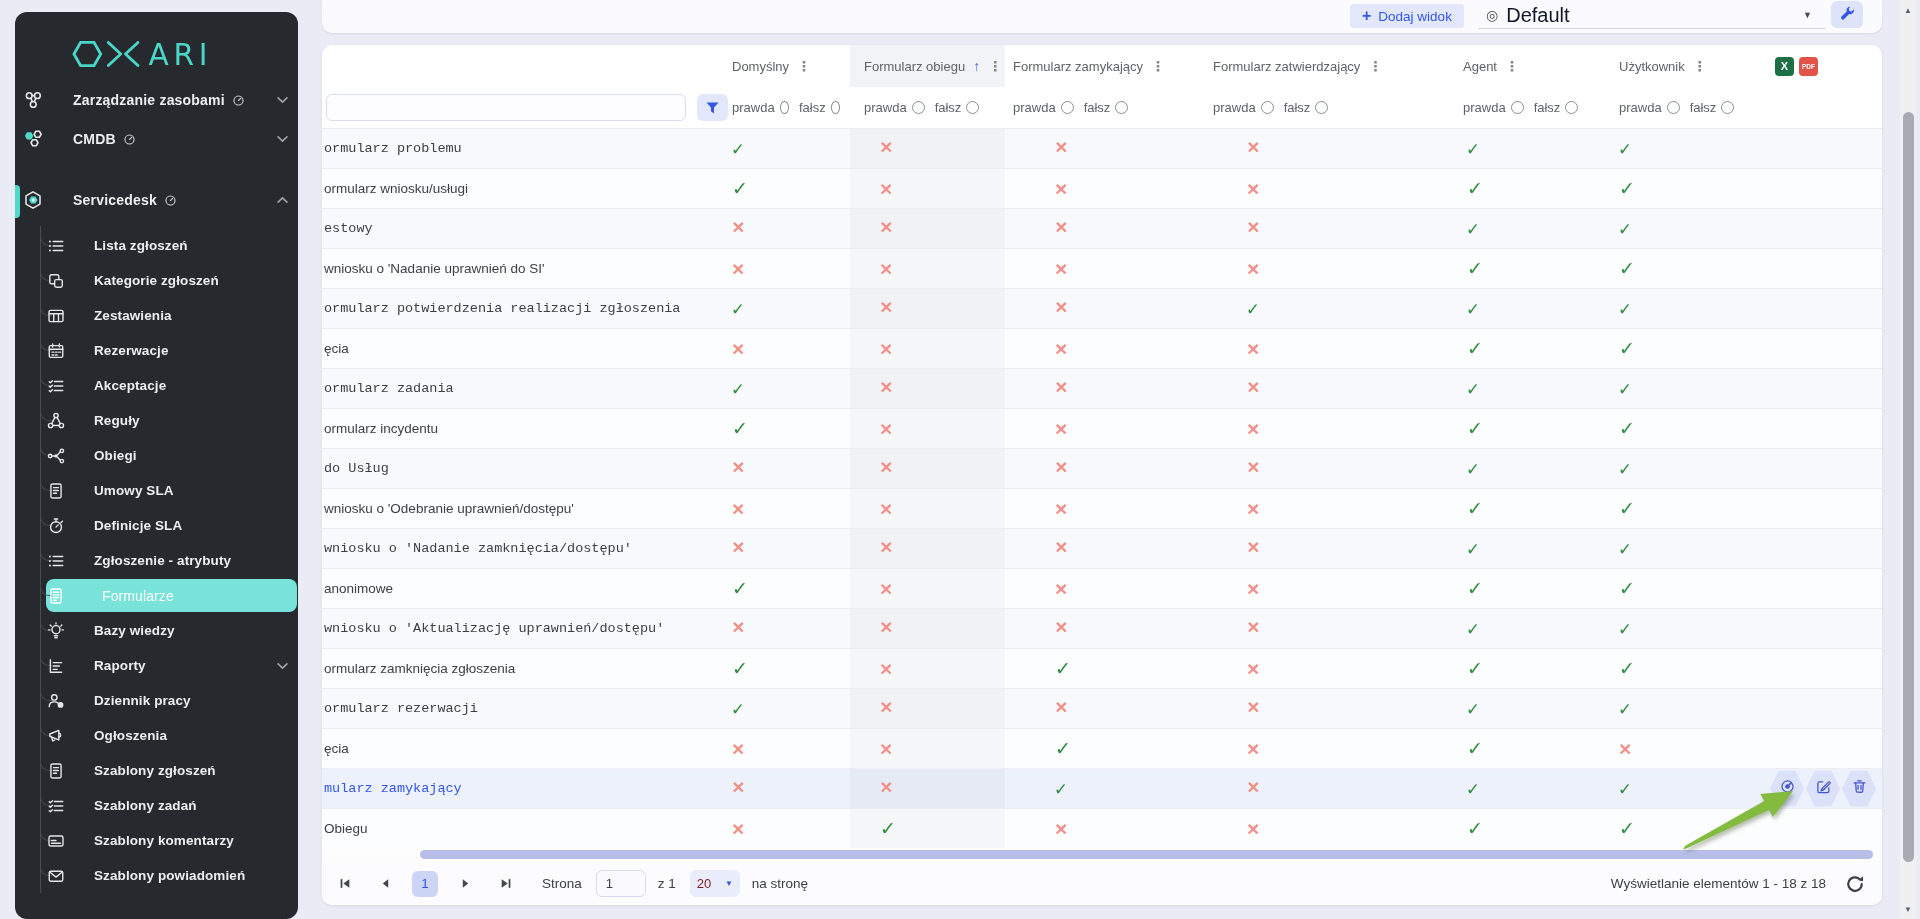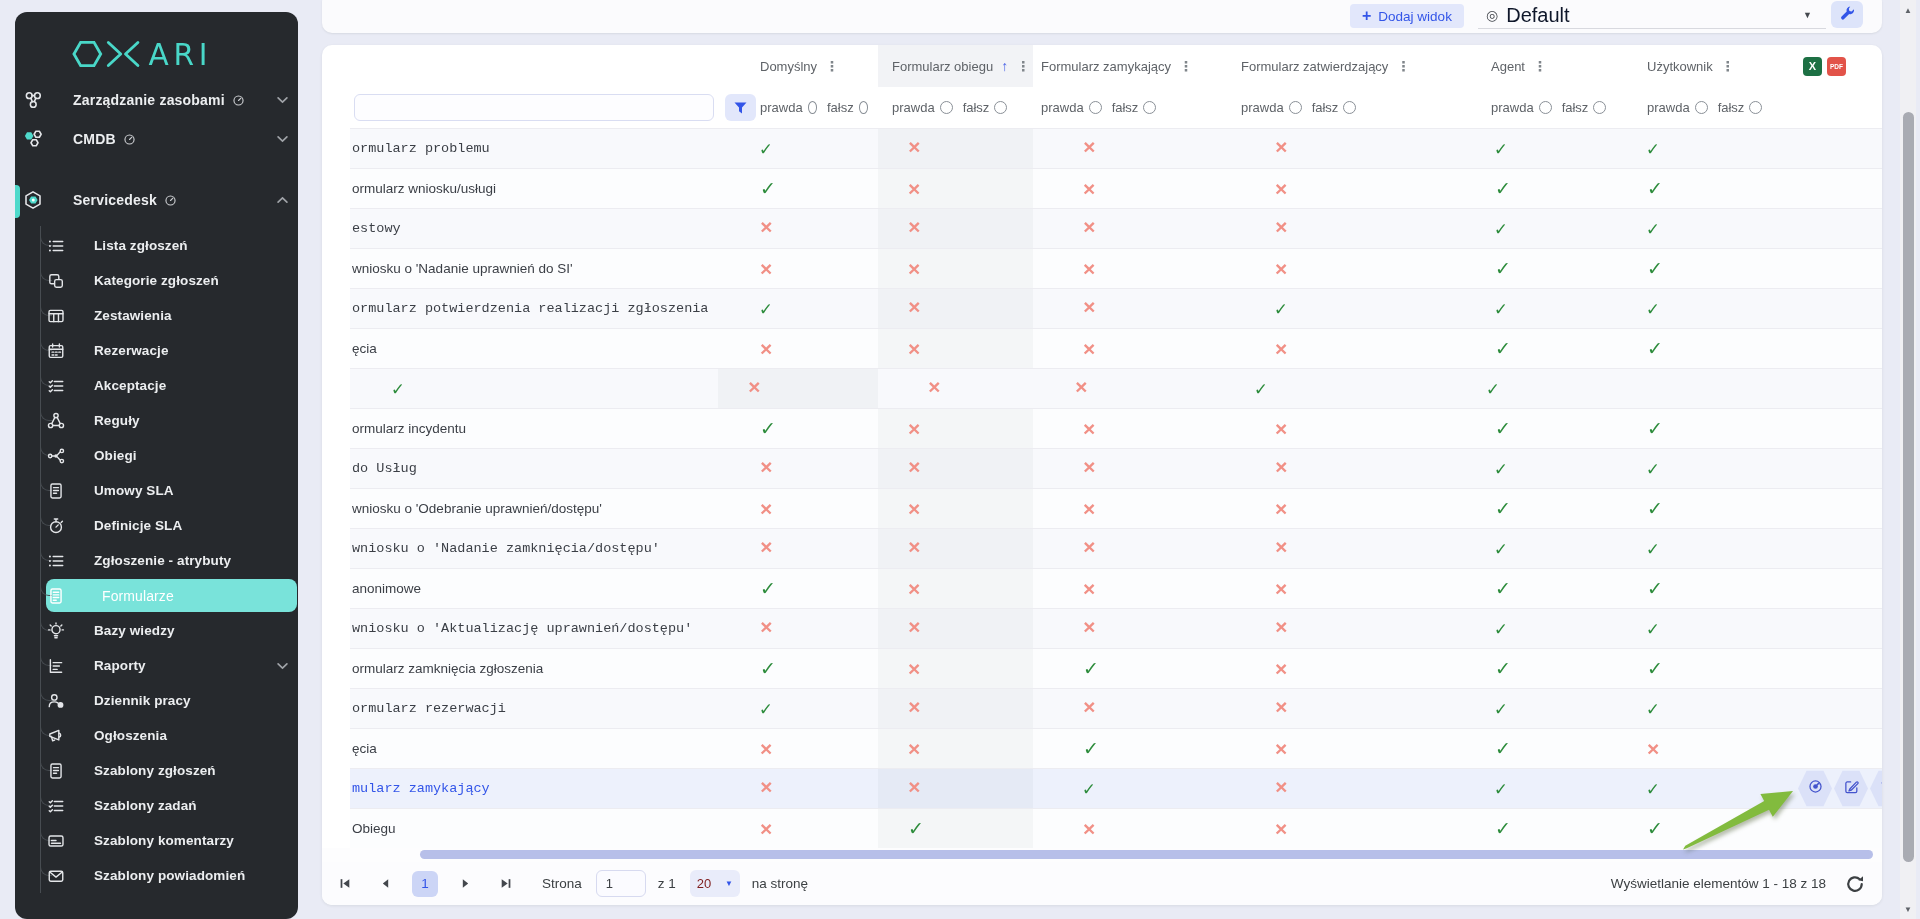--- a/index.html
+++ b/index.html
@@ -46,21 +46,21 @@
   .viewsel { position:absolute; left:1156px; top:10px; width:348px; height:27px; border-bottom:1px solid #d8d9df;
     display:flex; align-items:center; cursor:pointer; }
   .viewsel .eye { font-size:14px; color:#45494f; margin-left:8px; }
   .viewsel .vtext { margin-left:8px; font-size:20px; color:#0f172a; }
   .viewsel .varrow { position:absolute; right:14px; font-size:9px; color:#45494f; }
   .wrenchbtn { position:absolute; left:1509px; top:9px; width:32px; height:27px; background:#dde4fa;
     border-radius:6px; display:flex; align-items:center; justify-content:center; cursor:pointer; }
 
   
   .card { position:absolute; left:322px; top:45px; width:1560px; height:860px; background:#ffffff;
-    border-radius:10px; box-shadow:0 1px 3px rgba(60,64,67,.10); overflow:hidden;padding-left:28px; }
+    border-radius:10px; box-shadow:0 1px 3px rgba(60,64,67,.10); overflow:hidden; }
   .trow { display:grid; grid-template-columns:368px 160px 155px 200px 240px 160px 160px 117px; }
   .hdr-row { height:42px; }
   .hdr-cell { display:flex; align-items:center; gap:8px; font-size:13px; color:#5f6368; cursor:pointer; }
   .hdr-cell .dots { color:#80868b; font-size:14px; font-weight:700; }
   .hdr-cell .sortarrow { color:#4a63e7; font-size:14px; font-weight:700; }
   .filter-row { height:41px; position:relative; }
   .fcell { display:flex; align-items:center; font-size:13px; color:#5f6368; }
   .radio { width:13px; height:13px; border:1.5px solid #8a9097; border-radius:50%; margin:0 10px 0 5px;
     display:inline-block; cursor:pointer; background:#fff; }
   .filter-input { position:absolute; left:4px; top:7px; width:360px; height:27px; border:1px solid #d9ddf2;
@@ -627,20 +627,21 @@
         </div>
         <div class="dcell m5">
           <span class="mark-true">✓</span>
         </div>
         <div class="dcell m6">
           <span class="mark-true">✓</span>
         </div>
         <div class="dcell acts"></div>
       </div>
       <div class="trow drow even">
+        <div class="dcell name-cell">ormularz zadania</div>
         <div class="dcell m1">
           <span class="mark-true">✓</span>
         </div>
         <div class="dcell m2 shade">
           <span class="mark-false">×</span>
         </div>
         <div class="dcell m3">
           <span class="mark-false">×</span>
         </div>
         <div class="dcell m4">

